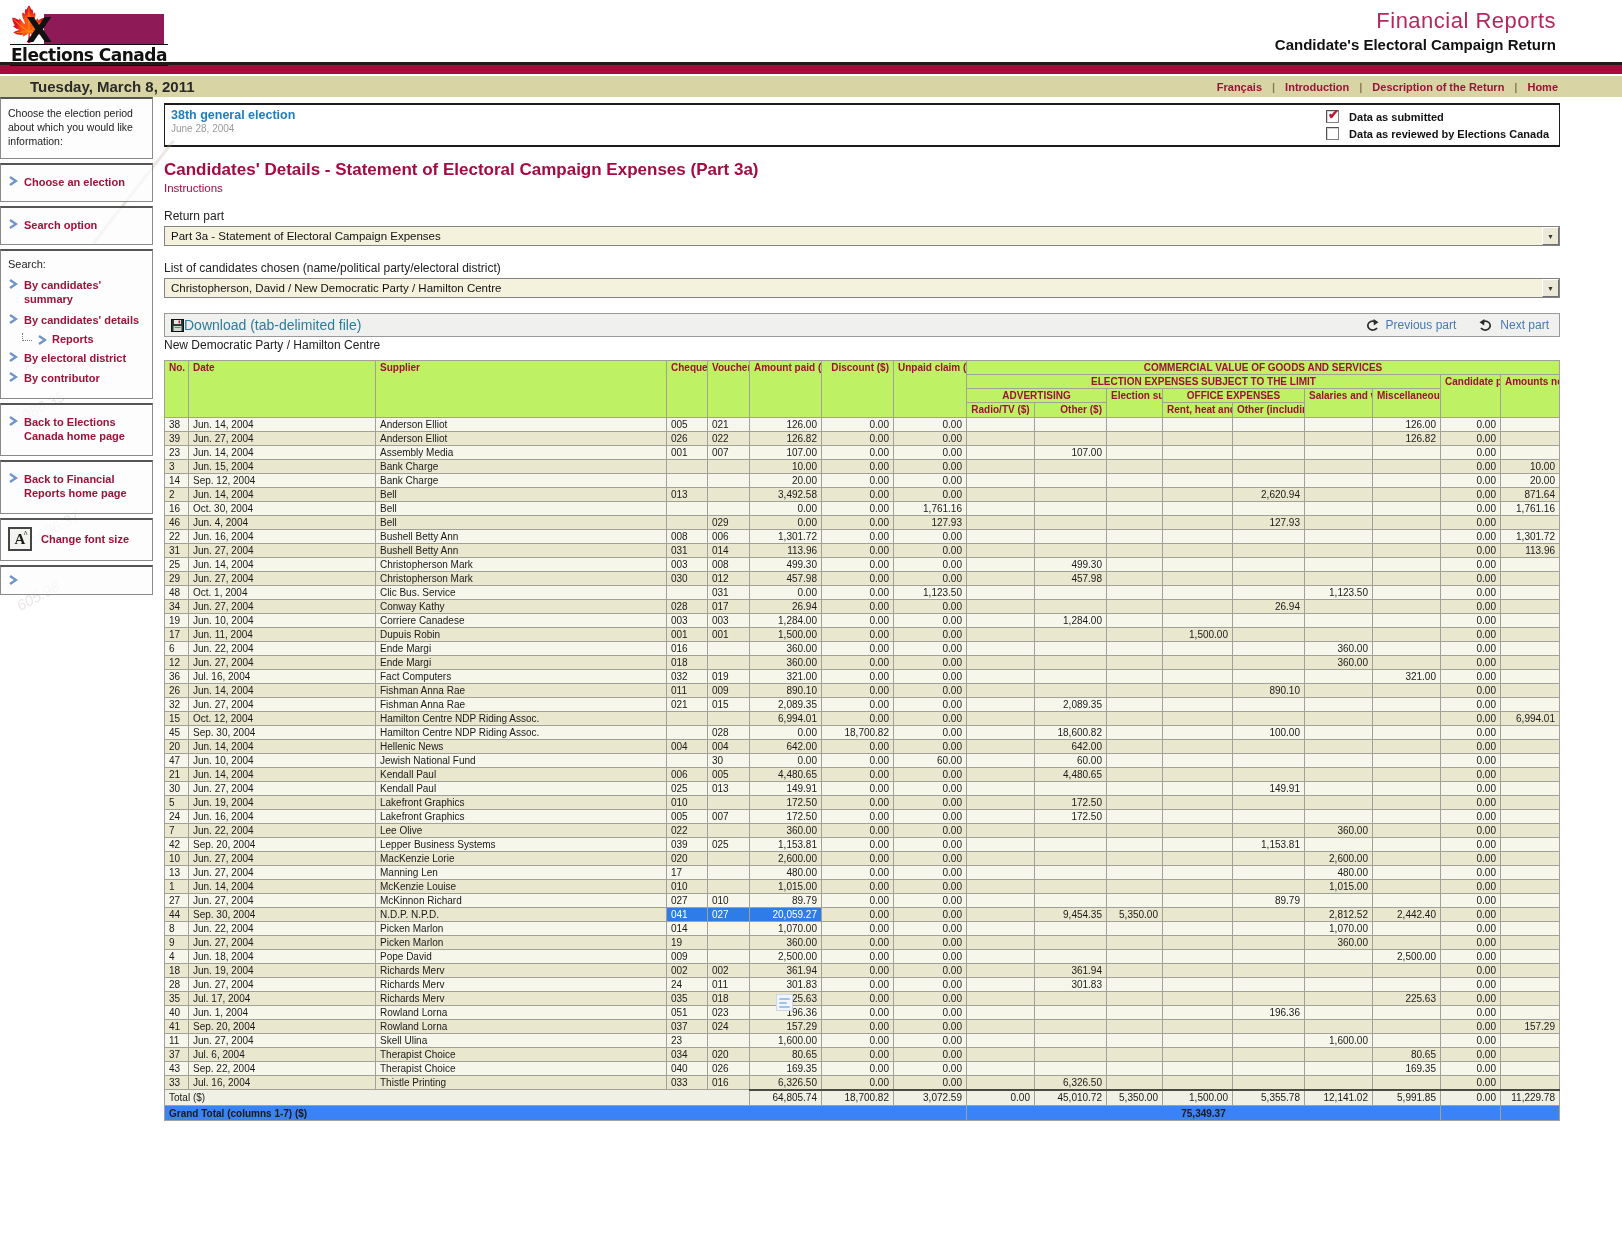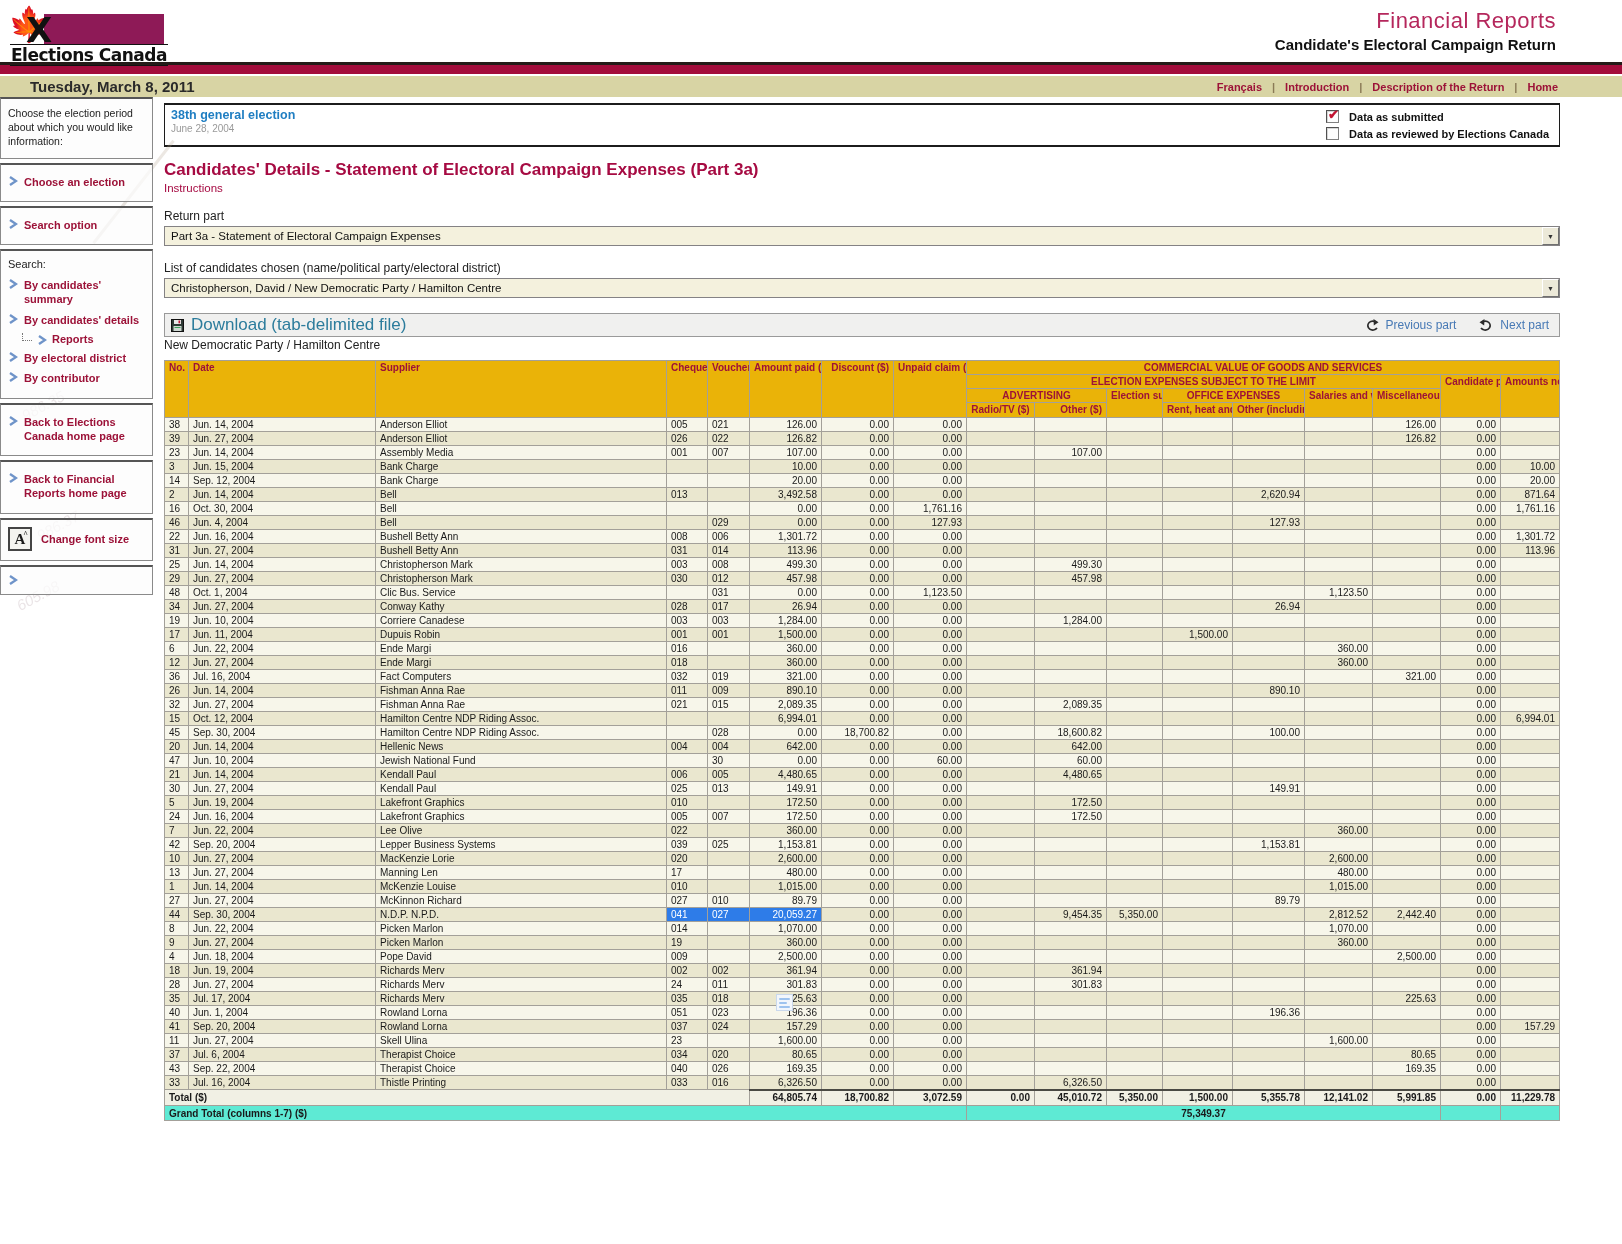--- a/index.html
+++ b/index.html
@@ -55,44 +55,44 @@
 
   .page-title { margin-top:13px; font-size:17px; font-weight:bold; color:#a60a42; }
   .instructions { font-size:11.5px; color:#a60a42; margin-top:2px; cursor:pointer; }
 
   .field-label { font-size:12px; color:#222; margin-top:15px; margin-bottom:3px; }
   .select { height:20px; border:1px solid #848284; background:#f4f1dd; display:flex; align-items:center; justify-content:space-between; cursor:pointer; }
   .select .val { font-size:11.5px; padding-left:6px; color:#111; }
   .select .btn { width:17px; height:18px; background:#ece9d8; border:1px solid; border-color:#fff #707070 #707070 #fff; font-size:7px; color:#333; display:flex; align-items:center; justify-content:center; }
 
   .dl-bar { margin-top:15px; height:24px; background:#f0f0ef; border:1px solid #9a9a9a; display:flex; align-items:center; justify-content:space-between; padding:0 10px 0 6px; }
-  .dl-left { display:flex; align-items:center; gap:7px; color:#2c7c9c; font-size:17px; cursor:pointer; }
+  .dl-left { display:flex; align-items:center; color:#2c7c9c; font-size:14px; cursor:pointer; }
   .pn { display:flex; gap:22px; }
   .pn-link { display:flex; align-items:center; gap:6px; color:#4779b5; font-size:12px; cursor:pointer; }
 
   .cand-name { margin-top:12px; font-size:13px; font-weight:bold; color:#111; }
   .cand-party { font-size:12px; color:#222; margin-top:1px; }
 
   
   table.exp { border-collapse:collapse; table-layout:fixed; width:100%; margin-top:8px; }
   table.exp th, table.exp td { border:1px solid #a3a099; overflow:hidden; white-space:nowrap; }
   table.exp { border:1px solid #7d7b70; }
-  th { background:#eab308; color:#9c1238; font-size:10px; font-weight:bold; padding:1px 4px; vertical-align:top; }
+  th { background:#bef264; color:#9c1238; font-size:10px; font-weight:bold; padding:1px 4px; vertical-align:top; }
   th.grp { text-align:center; vertical-align:middle; }
   th.al { text-align:left; }
   th.ar { text-align:right; }
   th.wrap { white-space:normal; line-height:1.15; }
   td { font-size:10px; padding:0 4px; height:14px; line-height:13px; color:#1a1a1a; }
   td.al { text-align:left; } td.ar { text-align:right; }
   tr.t-light td { background:#f7f6ea; }
   tr.t-dark td { background:#eae7cf; }
   td.sel { background:#2e7ce8 !important; color:#fff; }
-  tr.totals td { background:#f1f0e4; font-weight:bold; height:16px; }
+  tr.totals td { background:#f1f0e4; font-weight:normal; height:16px; }
   tr.totals td.tline { border-top:2px solid #4a4a44; }
-  tr.grand td { background:#5eead4; font-weight:bold; height:15px; }
+  tr.grand td { background:#3b82f6; font-weight:bold; height:15px; }
   td.center { text-align:center; }
   td.gline { border-top:2px solid #4a4a44; }
 
   .cursor-ghost { position:absolute; left:776px; top:994px; width:17px; height:17px; pointer-events:none; }
   .cursor-ghost div { background:#9ec3ef; height:2px; margin:2px 0; border-radius:1px; }
   .cursor-ghost { background:#f2f6fc; border:1px solid #c9d8ec; padding:1px 2px; }
 </style>
 </head>
 <body>
 

